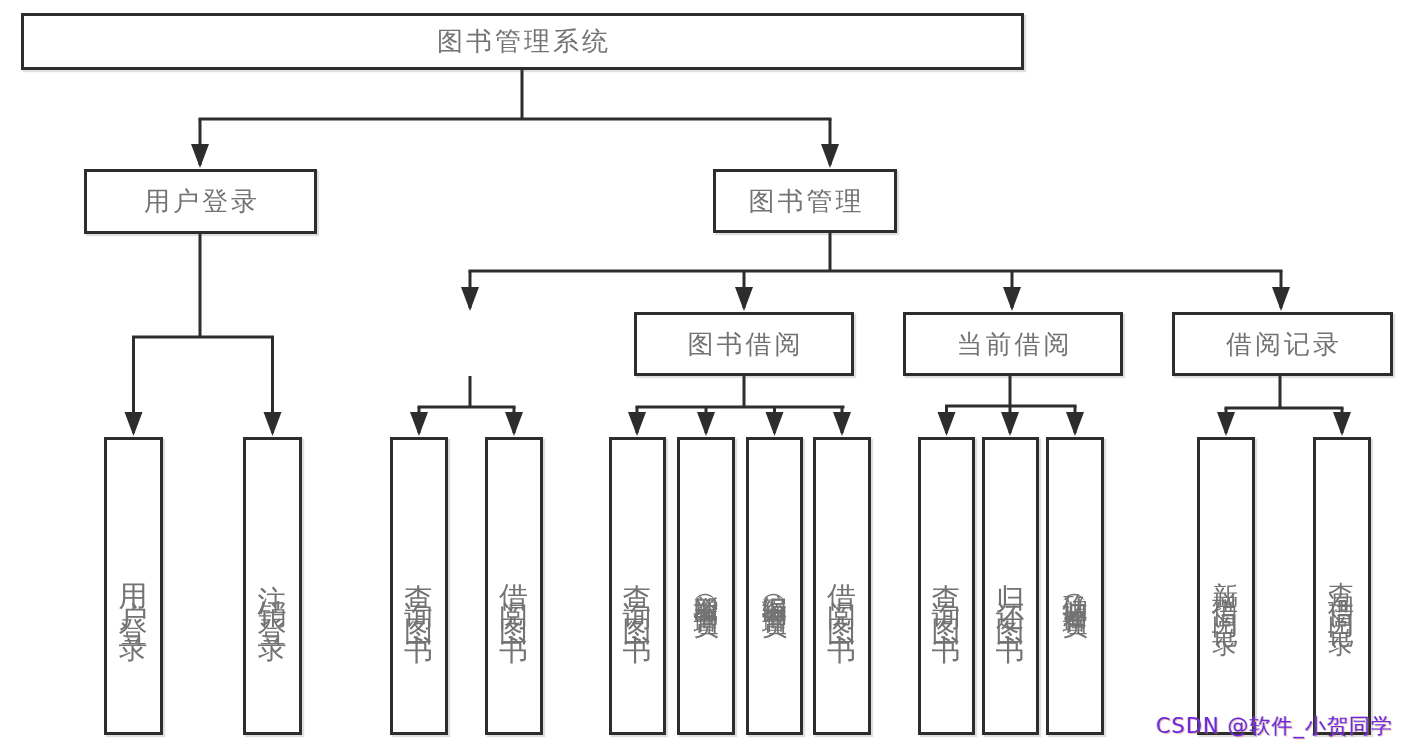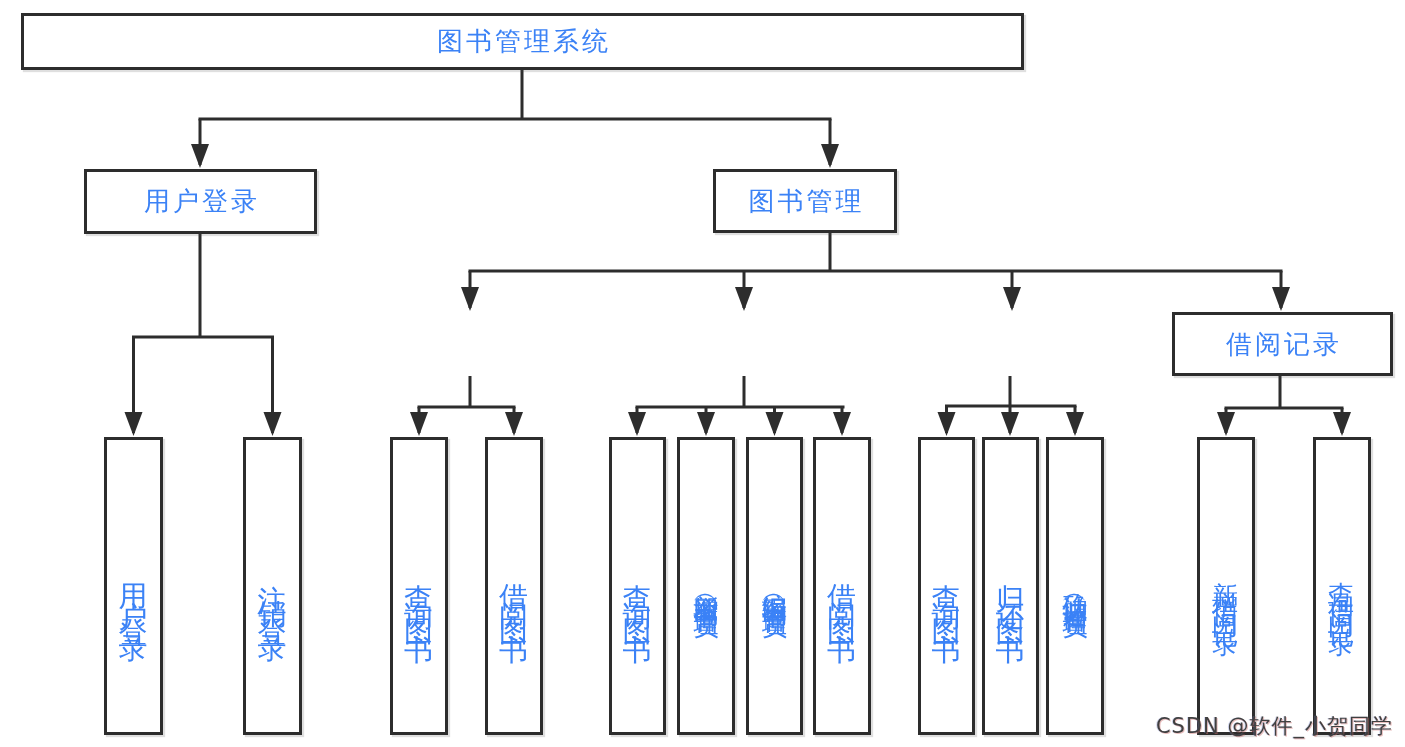--- a/index.html
+++ b/index.html
@@ -5,21 +5,21 @@
   html,body{margin:0;padding:0;background:#ffffff;}
   .stage{
     position:relative;width:1405px;height:747px;background:#ffffff;
     font-family:"DejaVu Sans","Liberation Sans",sans-serif;
     overflow:hidden;color:#333333;
   }
   .wires{position:absolute;left:0;top:0;pointer-events:none;}
   .n{
     position:absolute;box-sizing:border-box;background:#ffffff;
     border:3px solid #2d2d2d;display:flex;align-items:center;justify-content:center;
-    color:#3b82f6;box-shadow:2px 2px 1px rgba(80,80,80,.18);
+    color:#737373;box-shadow:2px 2px 1px rgba(80,80,80,.18);
     white-space:nowrap;
   }
   .h{font-size:26px;letter-spacing:3px;padding-left:3px;}
   .leaf{top:437px;height:298px;}
   .v{writing-mode:vertical-rl;text-orientation:mixed;white-space:nowrap;}
   .v.s{font-size:29px;letter-spacing:17px;padding-top:17px;}
   .v.m{font-size:26px;letter-spacing:10px;padding-top:10px;}
   .v.l{font-size:25px;letter-spacing:3px;padding-top:3px;}
 
   #b-root{left:21px;top:13px;width:1003px;height:57px;}
@@ -39,21 +39,21 @@
   #f7{left:746px;width:57px;}
   #f8{left:813px;width:58px;}
   #f9{left:918px;width:57px;}
   #f10{left:982px;width:57px;}
   #f11{left:1046px;width:58px;}
   #f12{left:1197px;width:58px;}
   #f13{left:1313px;width:58px;}
 
   .watermark{
     position:absolute;top:712px;right:12px;
-    font-size:21px;letter-spacing:1px;color:#404040;
+    font-size:21px;letter-spacing:1px;color:#6d28d9;
     text-shadow:1px 1px 0 rgba(205,110,110,.45), -1px 0 0 rgba(130,140,205,.35);
     pointer-events:none;
   }
 </style>
 </head>
 <body>
 
 <div class="stage">
 
   <svg class="wires" width="1405" height="747" viewBox="0 0 1405 747">
@@ -97,20 +97,22 @@
       <path d="M1226 408 V433" marker-end="url(#ah)"></path>
       <path d="M1342 408 V433" marker-end="url(#ah)"></path>
     </g>
   </svg>
 
   <div class="n h" id="b-root">图书管理系统</div>
 
   <div class="n h" id="b-login">用户登录</div>
   <div class="n h" id="b-mgmt">图书管理</div>
 
+  <div class="n h" id="b-bor">图书借阅</div>
+  <div class="n h" id="b-cur">当前借阅</div>
   <div class="n h" id="b-rec">借阅记录</div>
 
   <div class="n leaf v s" id="f1">用户登录</div>
   <div class="n leaf v s" id="f2">注销登录</div>
 
   <div class="n leaf v s" id="f3">查询图书</div>
   <div class="n leaf v s" id="f4">借阅图书</div>
 
   <div class="n leaf v s" id="f5">查询图书</div>
   <div class="n leaf v l" id="f6">新增图书（管理员）</div>

